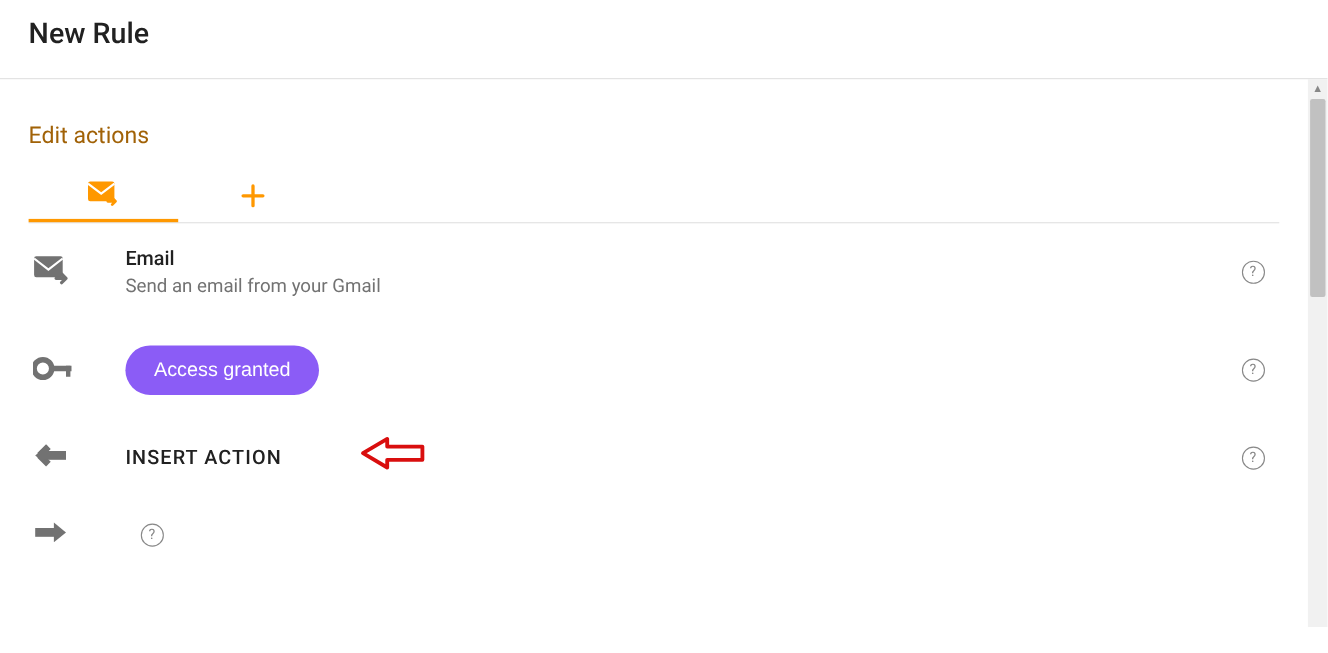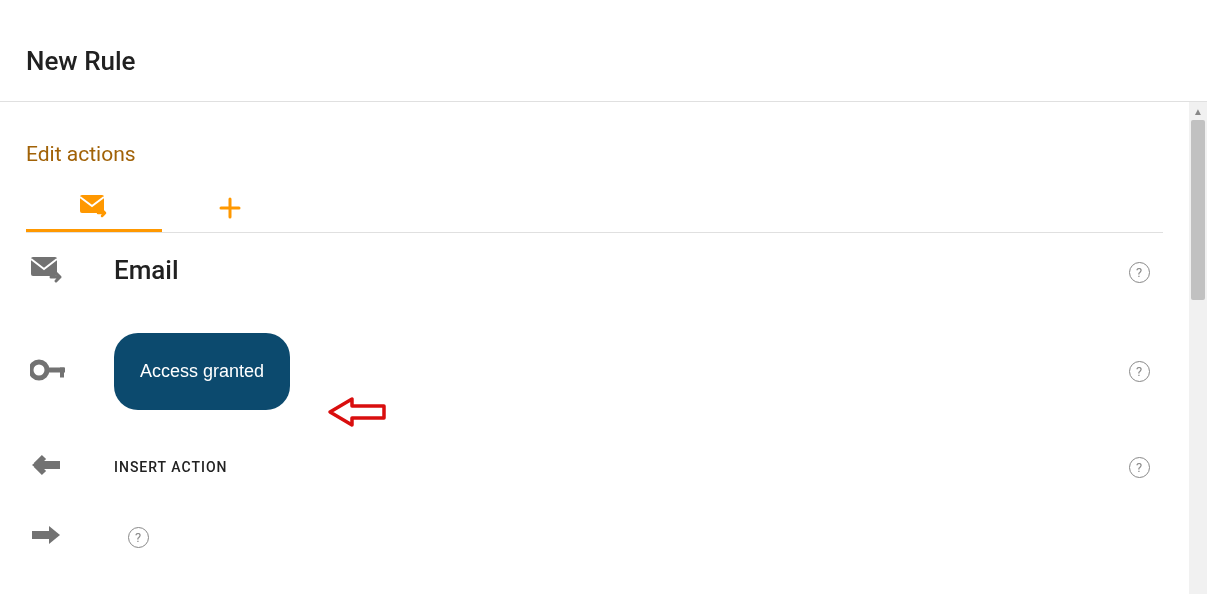--- a/index.html
+++ b/index.html
@@ -9,21 +9,21 @@
     }
     body {
       font-family: 'Roboto', Arial, sans-serif;
       background: #ffffff;
       width: 1207px;
       height: 594px;
       position: relative;
       overflow: hidden;
     }
     .header {
-      padding: 46px 26px 25px 26px;
+      padding: 16px 26px 25px 26px;
       border-bottom: 1px solid #e0e0e0;
     }
     .page-title {
       font-size: 26px;
       font-weight: 500;
       color: #212121;
     }
     .content-wrapper {
       display: flex;
       height: calc(594px - 96px);
@@ -71,21 +71,21 @@
     .action-icon-col {
       width: 64px;
       display: flex;
       justify-content: flex-start;
       padding-left: 4px;
     }
     .action-body {
       flex: 1;
     }
     .action-title {
-      font-size: 26px;
+      font-size: 18px;
       font-weight: 500;
       color: #212121;
       margin-bottom: 4px;
     }
     .action-subtitle {
       font-size: 17px;
       color: #727272;
     }
     .action-help {
       width: 48px;
@@ -98,31 +98,31 @@
       border: 1.5px solid #888888;
       border-radius: 50%;
       display: flex;
       align-items: center;
       justify-content: center;
       color: #888888;
       font-size: 13px;
       cursor: pointer;
     }
     .pill-button {
-      background: #0c4a6e;
+      background: #8b5cf6;
       color: #ffffff;
       border: none;
       border-radius: 24px;
-      padding: 28px 26px;
+      padding: 12px 26px;
       font-size: 18px;
       font-weight: 400;
       cursor: pointer;
     }
     .action-label {
-      font-size: 14px;
+      font-size: 18px;
       font-weight: 500;
       letter-spacing: 1px;
       color: #212121;
     }
     .scrollbar-track {
       width: 18px;
       background: #f1f1f1;
       position: relative;
     }
     .scrollbar-arrow {
@@ -185,20 +185,21 @@
         <span>
           <svg width="34" height="30" viewBox="0 0 34 30">
             <rect x="1" y="2" width="26" height="19" rx="2" fill="#727272"></rect>
             <path d="M1 4 L14 14 L27 4" stroke="#ffffff" stroke-width="2" fill="none"></path>
             <path d="M21 22 L30 22 M30 22 L26 18 M30 22 L26 26" stroke="#727272" stroke-width="3" fill="none" stroke-linecap="round"></path>
           </svg>
         </span>
       </div>
       <div class="action-body">
         <div class="action-title">Email</div>
+        <div class="action-subtitle">Send an email from your Gmail</div>
       </div>
       <div class="action-help">
         <span class="help-icon">?</span>
       </div>
     </div>
 
     <div class="action-row">
       <div class="action-icon-col">
         <span>
           <svg width="38" height="22" viewBox="0 0 38 22">

